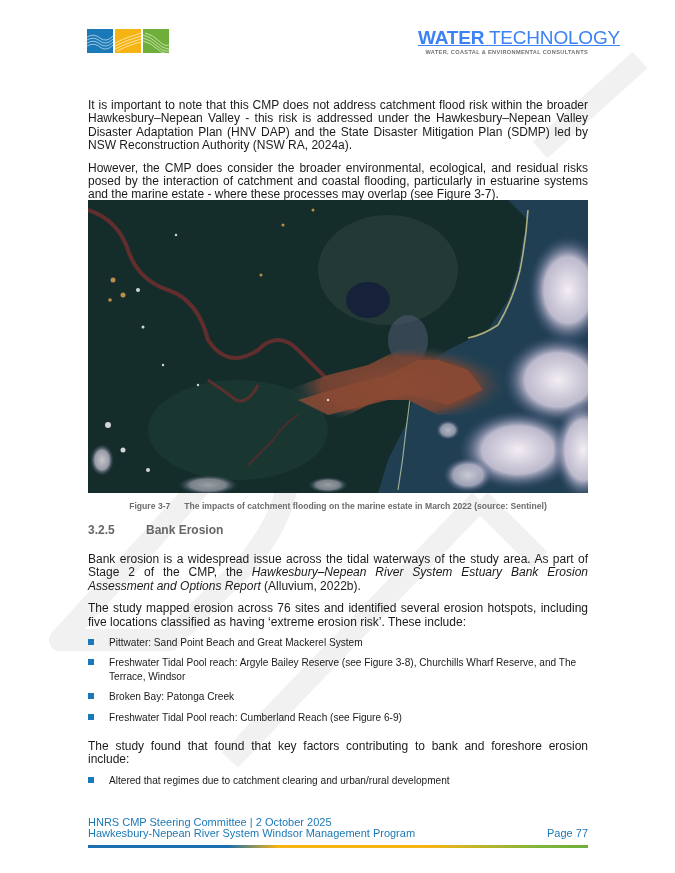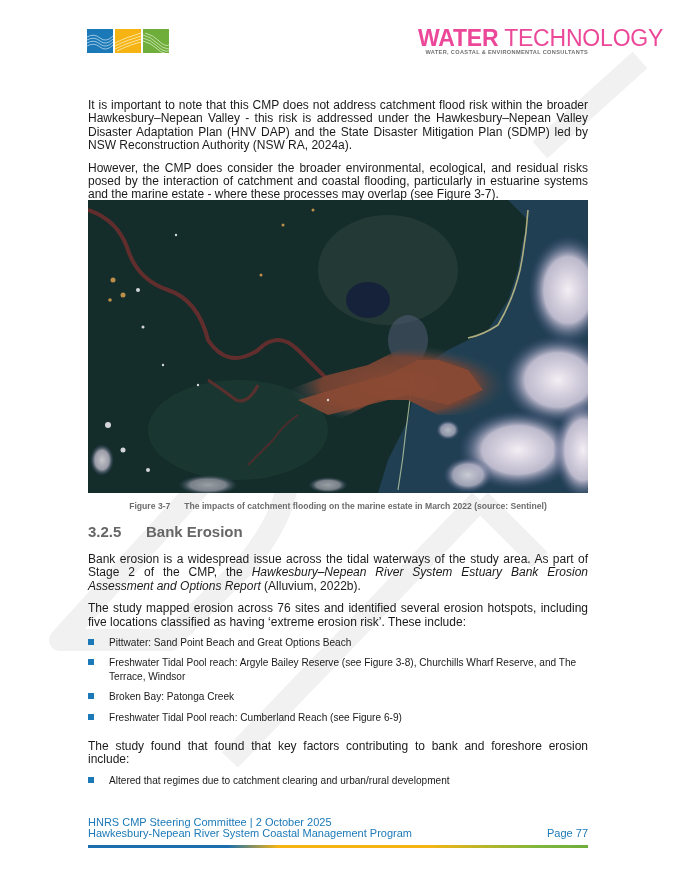--- a/index.html
+++ b/index.html
@@ -5,37 +5,37 @@
   html, body { margin: 0; padding: 0; background: #ffffff; }
   body { width: 675px; height: 873px; position: relative; overflow: hidden;
          font-family: "Liberation Sans", sans-serif; color: #1a1a1a; }
   .page { position: absolute; inset: 0; }
 
   
   .logo-tiles { position: absolute; left: 87px; top: 29px; display: flex; gap: 2px; }
   .tile { width: 26px; height: 24px; position: relative; overflow: hidden; }
   .tile svg { position: absolute; inset: 0; }
   .brand { position: absolute; left: 418px; top: 28px; width: 170px; text-align: right; }
-  .brand-title { font-size: 23px; line-height: 20px; color: #ec4899; letter-spacing: -0.2px; white-space: nowrap; }
+  .brand-title { font-size: 19px; line-height: 20px; color: #3b82f6; letter-spacing: -0.2px; white-space: nowrap; text-decoration: underline; }
   .brand-title b { font-weight: 700; }
   .brand-title span { font-weight: 400; }
   .brand-sub { font-size: 5.6px; color: #707070; letter-spacing: 0.35px; margin-top: 1px; white-space: nowrap; font-weight: 700; }
 
   
   .content { position: absolute; left: 88px; top: 99px; width: 500px; }
   p { margin: 0; font-size: 12px; line-height: 13.4px; text-align: justify; }
   p + p { margin-top: 9px; }
   .p1 { margin-bottom: 9px; }
 
   .figure { position: absolute; left: 88px; top: 200px; width: 500px; height: 293px; overflow: hidden; }
   .caption { position: absolute; left: 88px; top: 501px; width: 500px; text-align: center;
              font-size: 8.6px; font-weight: 700; color: #6d6d6d; white-space: nowrap; }
   .caption .num { margin-right: 14px; }
 
-  .heading { position: absolute; left: 88px; top: 523px; font-size: 15px; font-weight: 700; color: #666; white-space: nowrap; }
+  .heading { position: absolute; left: 88px; top: 523px; font-size: 12px; font-weight: 700; color: #666; white-space: nowrap; }
   .heading .hnum { display: inline-block; width: 58px; }
 
   .section { position: absolute; left: 88px; top: 545px; width: 500px; }
   .section p { margin-top: 9px; }
   .section p:first-child { margin-top: 8px; }
   ul { list-style: none; margin: 7px 0 0 0; padding: 0; }
   li { position: relative; padding-left: 21px; font-size: 10.1px; line-height: 13.4px; margin-bottom: 7px; }
   li .bullet { position: absolute; left: 0; top: 3px; width: 6px; height: 6px; background: #1c79b7; }
   i { font-style: italic; }
 
@@ -179,35 +179,35 @@
   </div>
 
   <div class="heading">
     <span class="hnum">3.2.5</span><span>Bank Erosion</span>
   </div>
 
   <div class="section">
     <p><span>Bank erosion is a widespread issue across the tidal waterways of the study area. As part of Stage 2 of the CMP, the </span><i>Hawkesbury–Nepean River System Estuary Bank Erosion Assessment and Options Report</i><span> (Alluvium, 2022b).</span></p>
     <p>The study mapped erosion across 76 sites and identified several erosion hotspots, including five locations classified as having ‘extreme erosion risk’. These include:</p>
     <ul>
-      <li><span class="bullet"></span><span>Pittwater: Sand Point Beach and Great Options Beach</span></li>
+      <li><span class="bullet"></span><span>Pittwater: Sand Point Beach and Great Mackerel System</span></li>
       <li><span class="bullet"></span><span>Freshwater Tidal Pool reach: Argyle Bailey Reserve (see Figure 3-8), Churchills Wharf Reserve, and The Terrace, Windsor</span></li>
     </ul>
     <ul>
       <li><span class="bullet"></span><span>Broken Bay: Patonga Creek</span></li>
       <li><span class="bullet"></span><span>Freshwater Tidal Pool reach: Cumberland Reach (see Figure 6-9)</span></li>
     </ul>
     <p style="margin-top:16px;">The study found that found that key factors contributing to bank and foreshore erosion include:</p>
     <ul>
       <li><span class="bullet"></span><span>Altered that regimes due to catchment clearing and urban/rural development</span></li>
     </ul>
   </div>
 
   <div class="footer">
     <div>HNRS CMP Steering Committee | 2 October 2025</div>
     <div class="row">
-      <span>Hawkesbury-Nepean River System Coastal Management Program</span>
+      <span>Hawkesbury-Nepean River System Windsor Management Program</span>
       <span>Page 77</span>
     </div>
   </div>
   <div class="footer-bar"></div>
 
 </div>
 
 </body></html>

